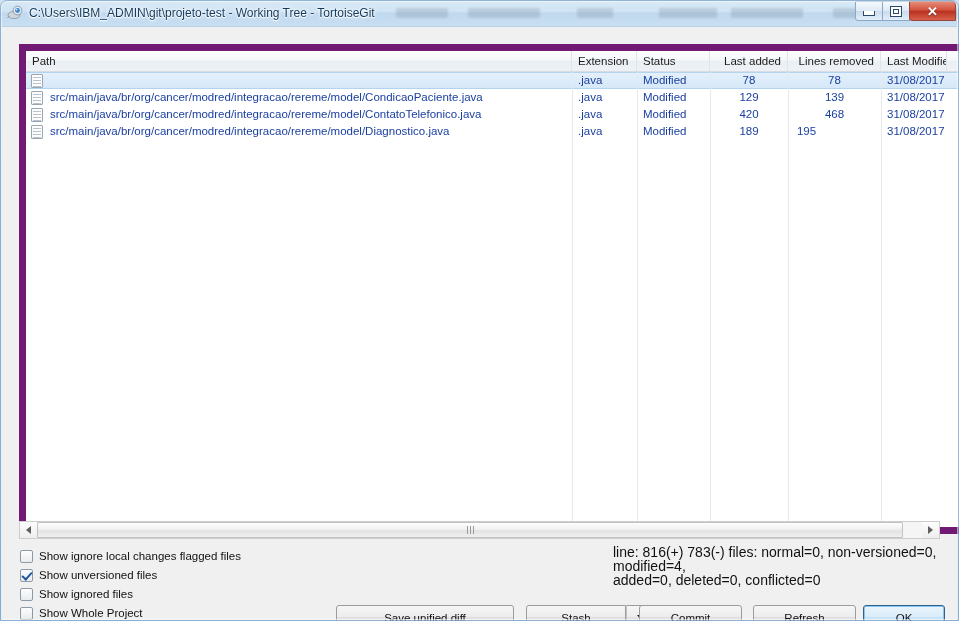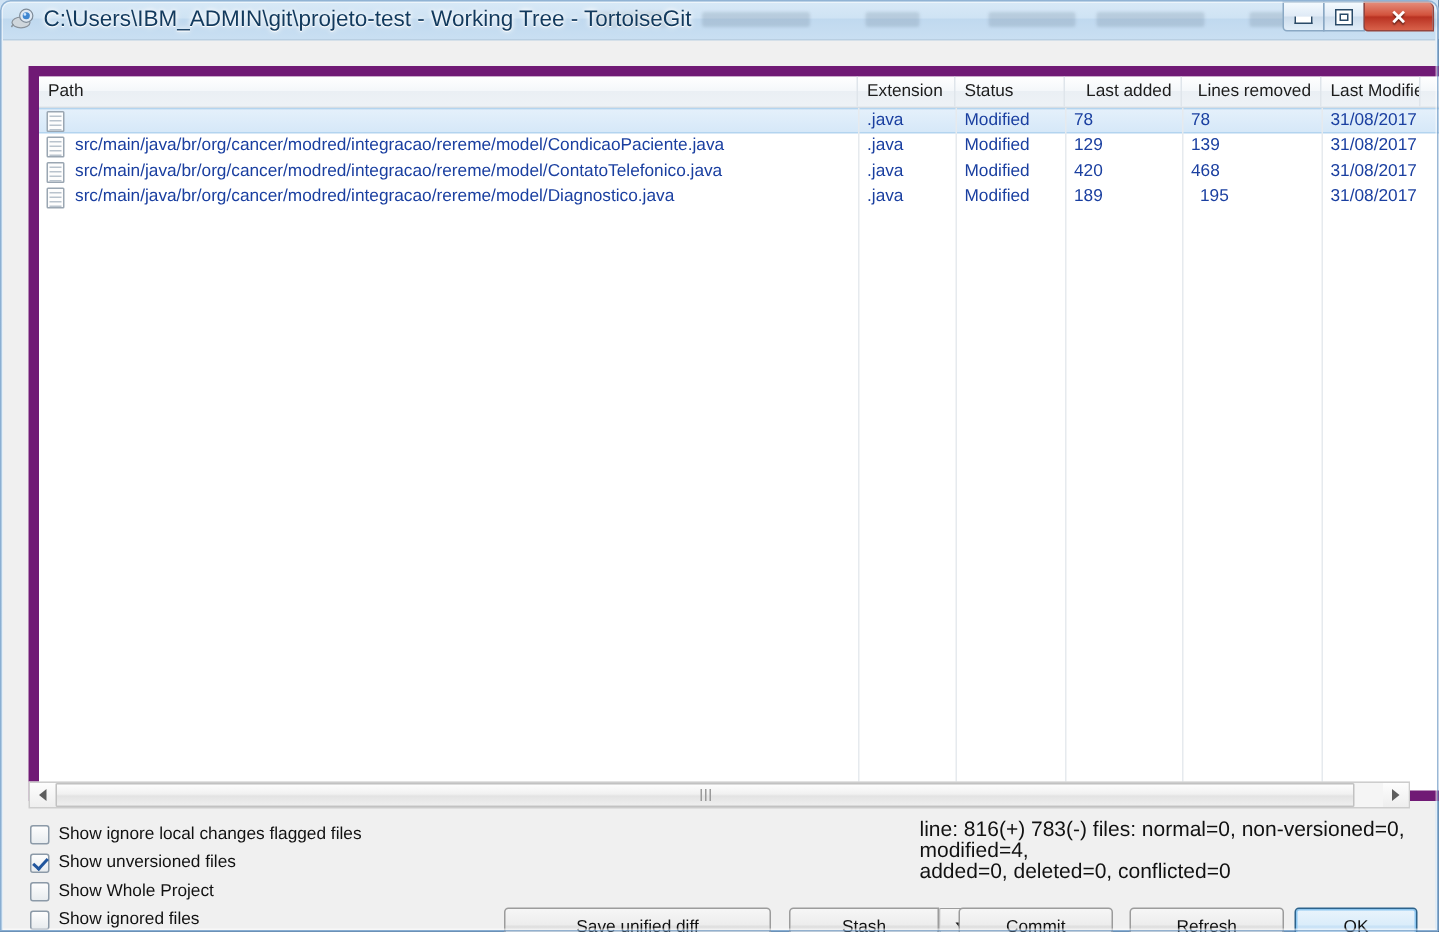--- a/index.html
+++ b/index.html
@@ -44,21 +44,21 @@
   .ghost{
     position:absolute;top:8px;height:10px;border-radius:2px;
     background:rgba(90,110,130,.20);
     filter:blur(1.2px);
   }
   #title-icon{
     position:absolute;left:7px;top:4px;width:17px;height:17px;
   }
   #title-text{
     position:absolute;left:29px;top:4px;height:18px;line-height:18px;
-    font-size:15px;color:#123a5e;white-space:nowrap;
+    font-size:12px;color:#123a5e;white-space:nowrap;
     text-shadow:0 0 3px #fff,0 0 5px #fff,0 1px 0 #fff;
   }
 
   
   #winbtns{position:absolute;right:3px;top:1px;height:21px;display:flex;}
   .winbtn{
     width:28px;height:20px;margin-left:-1px;
     box-sizing:border-box;
     border:1px solid #8aa8c4;
     background:linear-gradient(to bottom,#f4fafe 0%,#dfeaf6 48%,#ccdcec 52%,#e2eef9 100%);
@@ -147,21 +147,21 @@
     border-top:1px solid #b3d4ef;
     border-bottom:1px solid #b3d4ef;
     height:15px;
   }
   .cell{
     position:absolute;top:0;height:17px;line-height:17px;
     box-sizing:border-box;padding:0 6px;
     overflow:hidden;white-space:nowrap;
   }
   .row.selected .cell{height:15px;line-height:15px;}
-  .cell.right{text-align:left;}
+  .cell.right{text-align:center;}
   .cell.path{padding-left:24px;}
 
   
   .vline{
     position:absolute;top:21px;width:1px;height:469px;
     background:#e6eaee;
   }
 
   
   .fileicon{
@@ -329,21 +329,21 @@
             <div class="cell right" style="left: 684px; width: 78px;">420</div>
             <div class="cell right" style="left: 762px; width: 93px;">468</div>
             <div class="cell" style="left: 855px; width: 66px;">31/08/2017 17:3</div>
           </div>
           <div class="row">
             <span class="fileicon"></span>
             <div class="cell path" style="left: 0px; width: 546px;">src/main/java/br/org/cancer/modred/integracao/rereme/model/Diagnostico.java</div>
             <div class="cell" style="left: 546px; width: 65px;">.java</div>
             <div class="cell" style="left: 611px; width: 73px;">Modified</div>
             <div class="cell right" style="left: 684px; width: 78px;">189</div>
-            <div class="cell right" style="left: 768px; width: 93px;">195</div>
+            <div class="cell right" style="left: 734px; width: 93px;">195</div>
             <div class="cell" style="left: 855px; width: 66px;">31/08/2017 17:3</div>
           </div>
         </div>
     <div class="vline" style="left: 546px;"></div>
         <div class="vline" style="left: 611px;"></div>
         <div class="vline" style="left: 684px;"></div>
         <div class="vline" style="left: 762px;"></div>
         <div class="vline" style="left: 855px;"></div>
       </div>
 
@@ -367,25 +367,25 @@
         <div class="chkrow">
           <span class="chk"></span>
           <span class="chklabel">Show ignore local changes flagged files</span>
         </div>
         <div class="chkrow">
           <span class="chk checked"></span>
           <span class="chklabel">Show unversioned files</span>
         </div>
         <div class="chkrow">
           <span class="chk"></span>
-          <span class="chklabel">Show Whole Project</span>
+          <span class="chklabel">Show ignored files</span>
         </div>
         <div class="chkrow">
           <span class="chk"></span>
-          <span class="chklabel">Show ignored files</span>
+          <span class="chklabel">Show Whole Project</span>
         </div>
       </div>
 
     <div id="status">
       <div>line: 816(+) 783(-) files: normal=0, non-versioned=0, modified=4,</div>
       <div>added=0, deleted=0, conflicted=0</div>
     </div>
 
     <div class="btn" id="btn-savediff">Save unified diff</div>
     <div class="btn" id="btn-stash">Stash</div>

